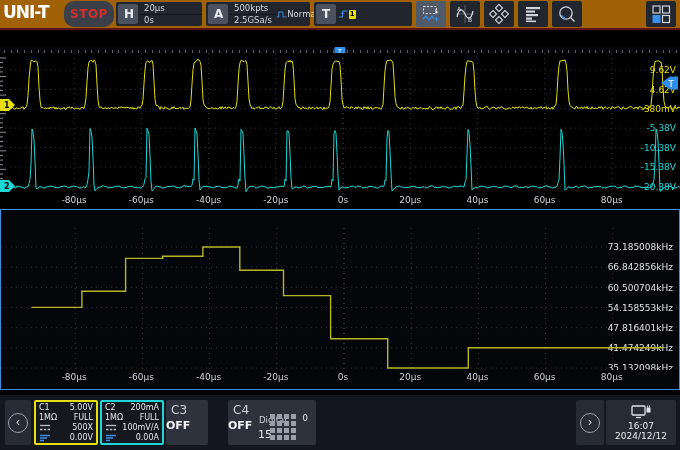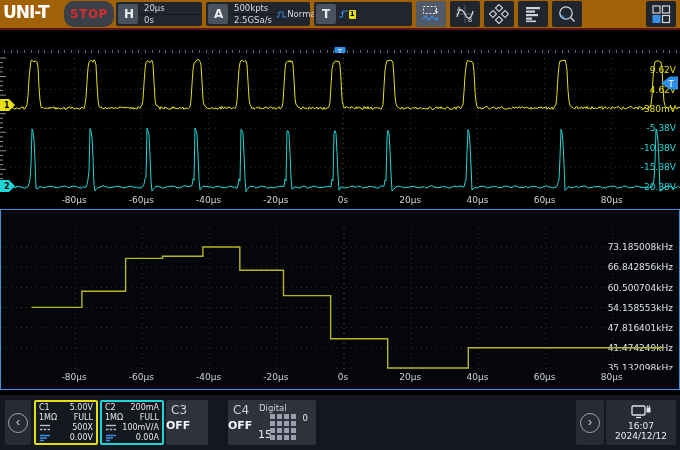--- a/index.html
+++ b/index.html
@@ -63,21 +63,21 @@
   .chbox{position:absolute;top:5px;width:64px;height:45px;background:#15181e;border-radius:2px;box-sizing:border-box;
          display:flex;flex-direction:column;justify-content:space-evenly;cursor:pointer;}
   .c1box{left:34px;border:2px solid #e4de12;}
   .c2box{left:100px;border:2px solid #1fd6d6;}
   .chrow{display:flex;justify-content:space-between;align-items:center;font-size:8px;line-height:9px;padding:0 3px;color:#e6e8ec;white-space:nowrap;}
   .offbox{position:absolute;top:5px;width:42px;height:45px;background:#2d323d;border-radius:2px;cursor:pointer;}
   .off3{left:166px;} .off4{left:228px;}
   .offname{position:absolute;left:5px;top:3px;font-size:12px;color:#cdd2da;}
   .offstate{position:absolute;left:0;right:0;top:19px;text-align:left;font-size:11px;font-weight:bold;color:#f2f4f7;}
   .digbox{position:absolute;left:254px;top:5px;width:62px;height:45px;background:#2d323d;border-radius:2px;cursor:pointer;}
-  .diglabel{position:absolute;left:5px;top:3px;font-size:8.5px;color:#cdd2da;}
+  .diglabel{position:absolute;left:5px;top:15px;font-size:8.5px;color:#cdd2da;}
   .diggrid{position:absolute;left:16px;top:14px;display:grid;grid-template-columns:repeat(4,5px);grid-auto-rows:5px;gap:2px;}
   .diggrid .cell{background:#99a0ac;width:5px;height:5px;}
   .dig0{position:absolute;right:8px;top:13px;font-size:8.5px;color:#e6e8ec;}
   .dig15{position:absolute;left:4px;bottom:4px;font-size:11px;color:#e6e8ec;}
   .clockbox{position:absolute;left:606px;top:5px;width:70px;height:45px;background:#262b35;border-radius:2px;text-align:center;cursor:pointer;}
   .clockbox .tm{font-size:9px;color:#e8eaee;line-height:10px;}
   svg{display:block;}
 </style>
 </head>
 <body>

